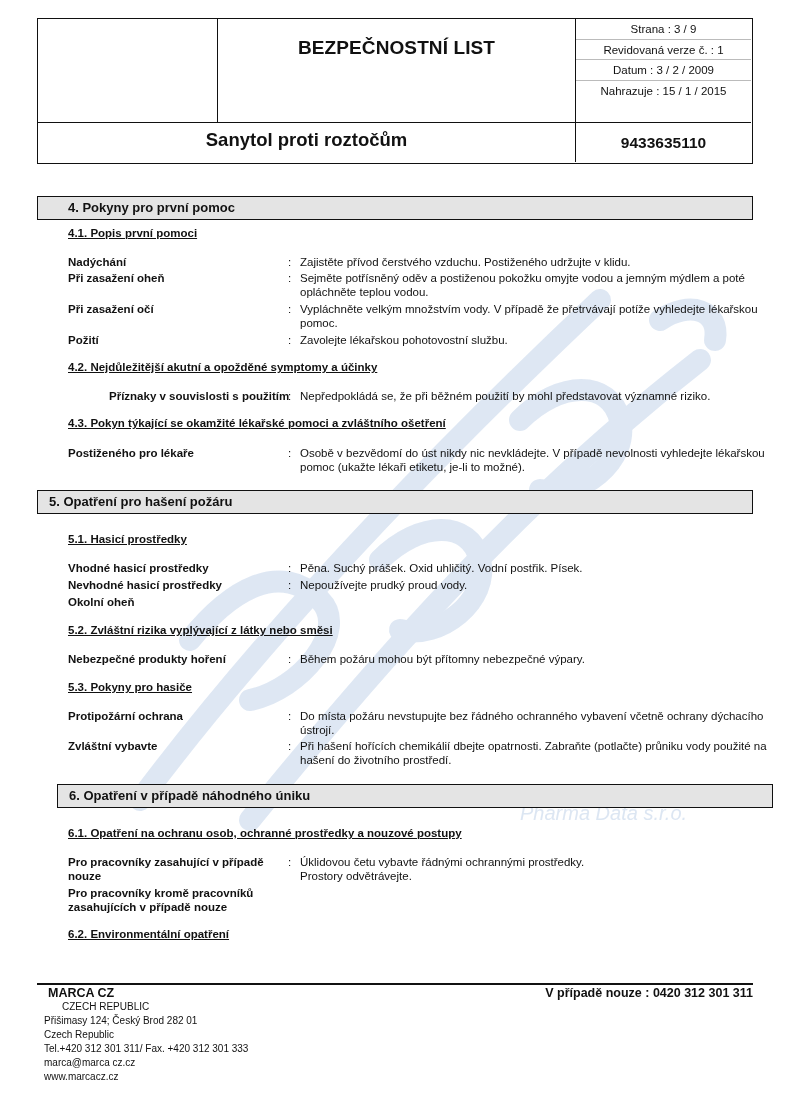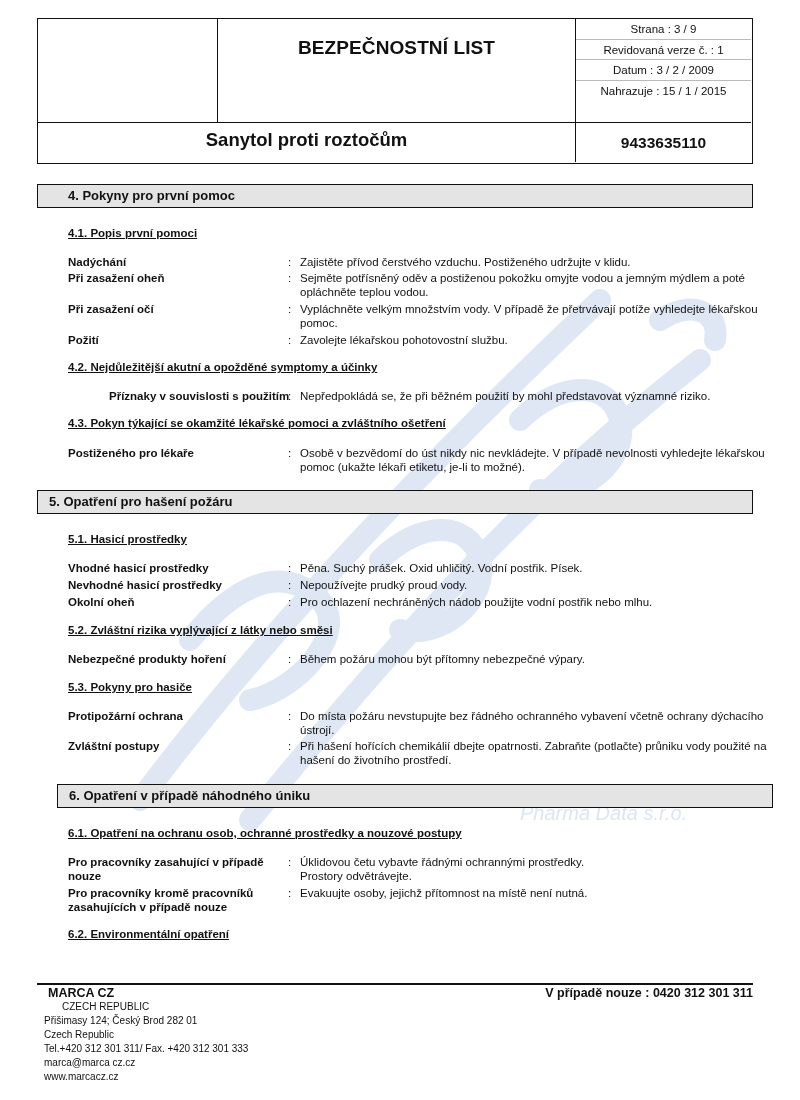--- a/index.html
+++ b/index.html
@@ -73,21 +73,21 @@
       <div class="row">Strana : 3 / 9</div>
       <div class="row">Revidovaná verze č. : 1</div>
       <div class="row">Datum : 3 / 2 / 2009</div>
       <div class="row">Nahrazuje : 15 / 1 / 2015</div>
     </div>
     <div class="hline"></div>
     <div class="product">Sanytol proti roztočům</div>
     <div class="code">9433635110</div>
   </div>
 
-  <div class="sec" style="top:184px;padding-left:30px;">4.  Pokyny pro první pomoc</div>
+  <div class="sec" style="top:196px;padding-left:30px;">4.  Pokyny pro první pomoc</div>
 
   <div class="sub" style="top:227px;">4.1.  Popis první pomoci</div>
 
   <div class="lbl" style="top:255px;">Nadýchání</div>
   <div class="val" style="top:255px;"><span class="colon">:</span><span>Zajistěte přívod čerstvého vzduchu. Postiženého udržujte v klidu.</span></div>
 
   <div class="lbl" style="top:271px;">Při zasažení oheň</div>
   <div class="val" style="top:271px;"><span class="colon">:</span><span>Sejměte potřísněný oděv a postiženou pokožku omyjte vodou a jemným mýdlem a poté opláchněte teplou vodou.</span></div>
 
   <div class="lbl" style="top:302px;">Při zasažení očí</div>
@@ -110,45 +110,43 @@
 
   <div class="sub" style="top:533px;">5.1.  Hasicí prostředky</div>
 
   <div class="lbl" style="top:561px;">Vhodné hasicí prostředky</div>
   <div class="val" style="top:561px;"><span class="colon">:</span><span>Pěna. Suchý prášek. Oxid uhličitý. Vodní postřik. Písek.</span></div>
 
   <div class="lbl" style="top:578px;">Nevhodné hasicí prostředky</div>
   <div class="val" style="top:578px;"><span class="colon">:</span><span>Nepoužívejte prudký proud vody.</span></div>
 
   <div class="lbl" style="top:595px;">Okolní oheň</div>
-  <div class="val" style="top:595px;"><span class="colon">:</span><span>Pro ochlazení nechráněných nádob použijte vodní postřik nebo mlhu.</span></div>
 
   <div class="sub" style="top:624px;">5.2.  Zvláštní rizika vyplývající z látky nebo směsi</div>
 
   <div class="lbl" style="top:652px;">Nebezpečné produkty hoření</div>
   <div class="val" style="top:652px;"><span class="colon">:</span><span>Během požáru mohou být přítomny nebezpečné výpary.</span></div>
 
   <div class="sub" style="top:681px;">5.3.  Pokyny pro hasiče</div>
 
   <div class="lbl" style="top:709px;">Protipožární ochrana</div>
   <div class="val" style="top:709px;"><span class="colon">:</span><span>Do místa požáru nevstupujte bez řádného ochranného vybavení včetně ochrany dýchacího ústrojí.</span></div>
 
-  <div class="lbl" style="top:739px;">Zvláštní postupy</div>
+  <div class="lbl" style="top:739px;">Zvláštní vybavte</div>
   <div class="val" style="top:739px;"><span class="colon">:</span><span>Při hašení hořících chemikálií dbejte opatrnosti. Zabraňte (potlačte) průniku vody použité na hašení do životního prostředí.</span></div>
 
   <div class="sec" style="top:784px;margin-left:20px;">6.  Opatření v případě náhodného úniku</div>
 
   <div class="sub" style="top:827px;">6.1.  Opatření na ochranu osob, ochranné prostředky a nouzové postupy</div>
 
   <div class="lbl" style="top:855px;">Pro pracovníky zasahující v případě nouze</div>
   <div class="val" style="top:855px; white-space: pre-line;"><span class="colon">:</span><span>Úklidovou četu vybavte řádnými ochrannými prostředky.
 Prostory odvětrávejte.</span></div>
 
   <div class="lbl" style="top:886px;">Pro pracovníky kromě pracovníků zasahujících v případě nouze</div>
-  <div class="val" style="top:886px;"><span class="colon">:</span><span>Evakuujte osoby, jejichž přítomnost na místě není nutná.</span></div>
 
   <div class="sub" style="top:928px;">6.2.  Environmentální opatření</div>
 
   <div class="footer-line"></div>
   <div class="footer-company">MARCA CZ</div>
   <div class="footer-emergency">V případě nouze : 0420 312 301 311</div>
   <div class="footer-line-text" style="top:1000px; left:62px;">CZECH REPUBLIC</div>
   <div class="footer-line-text" style="top:1014px;">Přišimasy 124; Český Brod 282 01</div>
   <div class="footer-line-text" style="top:1028px;">Czech Republic</div>
   <div class="footer-line-text" style="top:1042px;">Tel.+420 312 301 311/ Fax. +420 312 301 333</div>

